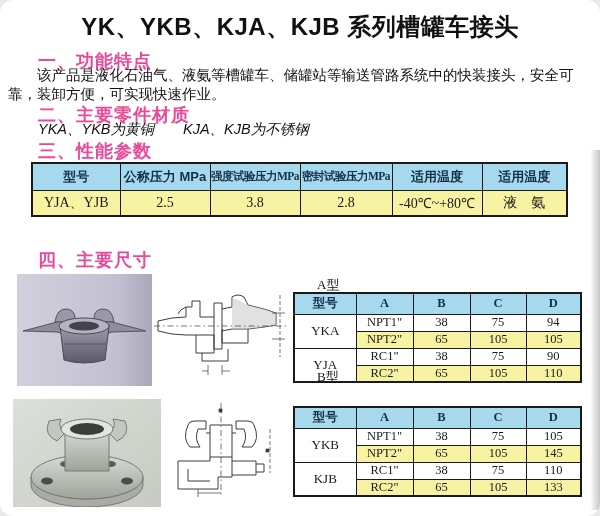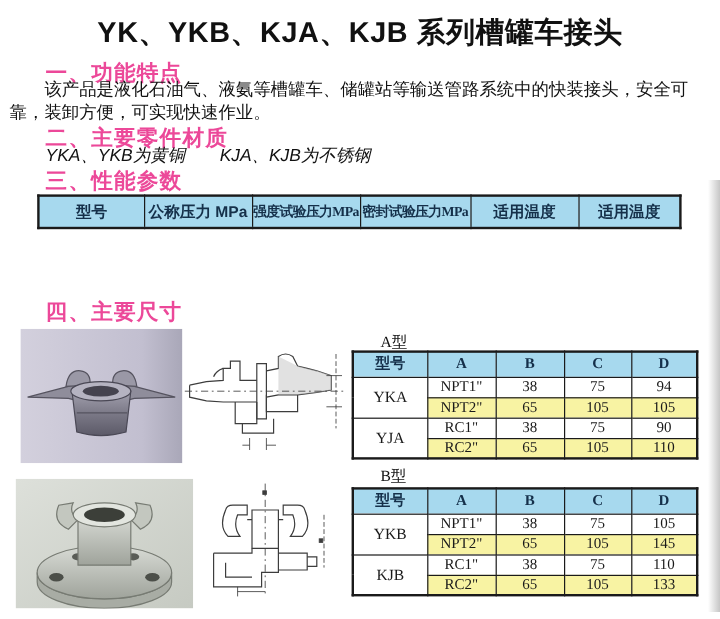--- a/index.html
+++ b/index.html
@@ -1,20 +1,21 @@
 <!DOCTYPE html>
 <html><head>
 <meta charset="utf-8">
 <style>
   * { margin:0; padding:0; box-sizing:border-box; }
   html,body { background:#e9e9e9; }
   .page {
     position:relative; width:600px; height:516px; background:#ffffff;
     font-family:"Liberation Sans", sans-serif; color:#1a1a1a; overflow:hidden;
     margin:0 auto;
+    border-radius:13px;
   }
   .title {
     position:absolute; top:11px; left:0; width:100%; text-align:center;
     font-size:24px; font-weight:bold; letter-spacing:0.5px; color:#111;
   }
   .red-h {
     position:absolute; left:38px; font-size:18px; font-weight:bold; color:#ec4899;
     letter-spacing:1px;
   }
   .para {
@@ -74,20 +75,28 @@
         </colgroup>
       <tbody>
           <tr>
         <th>型号</th>
         <th>公称压力 MPa</th>
         <th class="cond">强度试验压力MPa</th>
         <th class="cond">密封试验压力MPa</th>
         <th>适用温度</th>
         <th>适用温度</th>
       </tr>
+      <tr class="yellow">
+        <td>YJA、YJB</td>
+        <td>2.5</td>
+        <td>3.8</td>
+        <td>2.8</td>
+        <td>-40℃~+80℃</td>
+        <td>液　氨</td>
+      </tr>
     </tbody>
       </table>
   </div>
 
   <div class="red-h" style="top:248px">四、主要尺寸</div>
 
   <svg class="photo" style="left:17px; top:274px;" width="135" height="112" viewBox="0 0 135 112">
     <defs>
       <linearGradient id="pa-bg" x1="0" y1="0" x2="1" y2="0">
         <stop offset="0" stop-color="#d3d0dd"></stop>
@@ -215,21 +224,21 @@
     </g>
     <g stroke="#3d3d3d" stroke-width="0.7">
       <path d="M63,4 L63,98" stroke-dasharray="6,3,1.5,3"></path>
       <path d="M112,30 L112,74" stroke-dasharray="4,2"></path>
       <path d="M40,94 L63,94 M40,90 L40,98"></path>
       <rect x="61" y="10" width="3" height="3" fill="#3d3d3d"></rect>
       <rect x="108" y="50" width="3" height="3" fill="#3d3d3d"></rect>
     </g>
   </svg>
 
-  <div class="dim-label" style="left:293px; top:388px;text-align:right;">B型</div>
+  <div class="dim-label" style="left:293px; top:368px;text-align:right;">B型</div>
   <table class="dim" style="left:293px; top:406px;">
     <colgroup>
         <col style="width:62px">
         <col style="width:57px">
         <col style="width:57px">
         <col style="width:56px">
         <col style="width:55px">
       </colgroup>
     <tbody>
         <tr>

